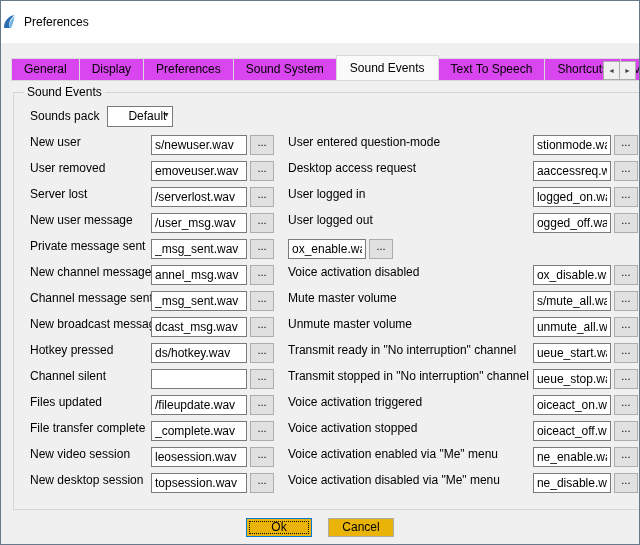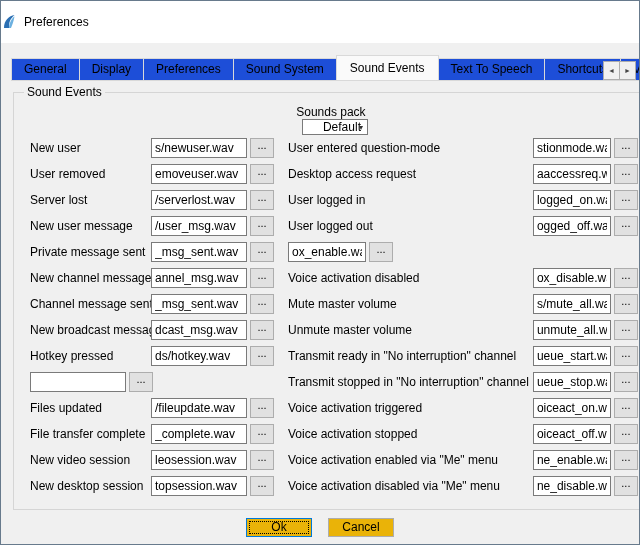--- a/index.html
+++ b/index.html
@@ -31,21 +31,21 @@
     flex: 0 0 auto;
   }
   .tabs-inner {
     display: flex; align-items: flex-end;
     overflow: hidden; white-space: nowrap;
     border-bottom: 1px solid #d9d9d9;
     padding-right: 2px;
   }
   .tab {
     border: 1px solid #d9d9d9; border-bottom: none;
-    background: #1d4ed8;
+    background: #d946ef;
     padding: 3px 12px 4px 12px;
     margin-top: 2px; margin-right: 0;
     flex: 0 0 auto;
     cursor: default;
   }
   .tab + .tab { margin-left: -1px; }
   .tab.active {
     background: #fafafa;
     padding: 5px 13px 5px 13px;
     margin-top: 0; margin-bottom: -1px;
@@ -68,39 +68,39 @@
   .groupbox {
     border: 1px solid #d5d5d5;
     margin: 0; padding: 2px 4px 10px 4px;
     position: relative;
   }
   .groupbox legend {
     font-size: 12px; padding: 0 3px; margin-left: 6px;
   }
   .sounds-pack-row {
     display: flex; align-items: center;
-    margin: 4px 0 8px 12px; height: 22px; flex-direction: column;
+    margin: 4px 0 8px 12px; height: 22px;
   }
   .sounds-pack-label { margin-right: 8px; }
   .combo {
     width: 66px; height: 21px;
     border: 1px solid #7a7a7a; background: #ffffff;
     display: flex; align-items: center;
     padding-left: 20px; position: relative;
     cursor: default;
   }
   .combo .chev {
     position: absolute; right: 4px; top: 3px;
     font-size: 8px; color: #333;
   }
   
   .columns { display: flex; padding: 0 2px 0 12px; }
   .col-left  { width: 244px; flex: 0 0 auto; margin-right: 14px; }
   .col-right { flex: 1 1 auto; }
-  .sound-row { display: flex; align-items: center; height: 26px; }
+  .sound-row { display: flex; height: 26px; }
   .row-label { flex: 1 1 auto; padding-right: 4px; overflow: hidden; white-space: nowrap; }
   .row-input {
     height: 20px; border: 1px solid #7a7a7a; background: #fff;
     padding: 0 3px; font: inherit; font-size: 12px;
     flex: 0 0 auto;
   }
   .col-left  .row-input { width: 96px; }
   .col-right .row-input { width: 78px; }
   .browse-btn {
     width: 24px; height: 20px; margin-left: 3px;
@@ -207,20 +207,21 @@
     <span class="row-label">New broadcast message</span>
     <input class="row-input" type="text" value="dcast_msg.wav" style="">
     <button class="browse-btn" type="button">...</button>
   </div>
             <div class="sound-row">
     <span class="row-label">Hotkey pressed</span>
     <input class="row-input" type="text" value="ds/hotkey.wav" style="">
     <button class="browse-btn" type="button">...</button>
   </div>
             <div class="sound-row">
+    <span class="row-label">Channel silent</span>
     <input class="row-input" type="text" style="">
     <button class="browse-btn" type="button">...</button>
   </div>
             <div class="sound-row">
     <span class="row-label">Files updated</span>
     <input class="row-input" type="text" value="/fileupdate.wav" style="">
     <button class="browse-btn" type="button">...</button>
   </div>
             <div class="sound-row">
     <span class="row-label">File transfer complete</span>

